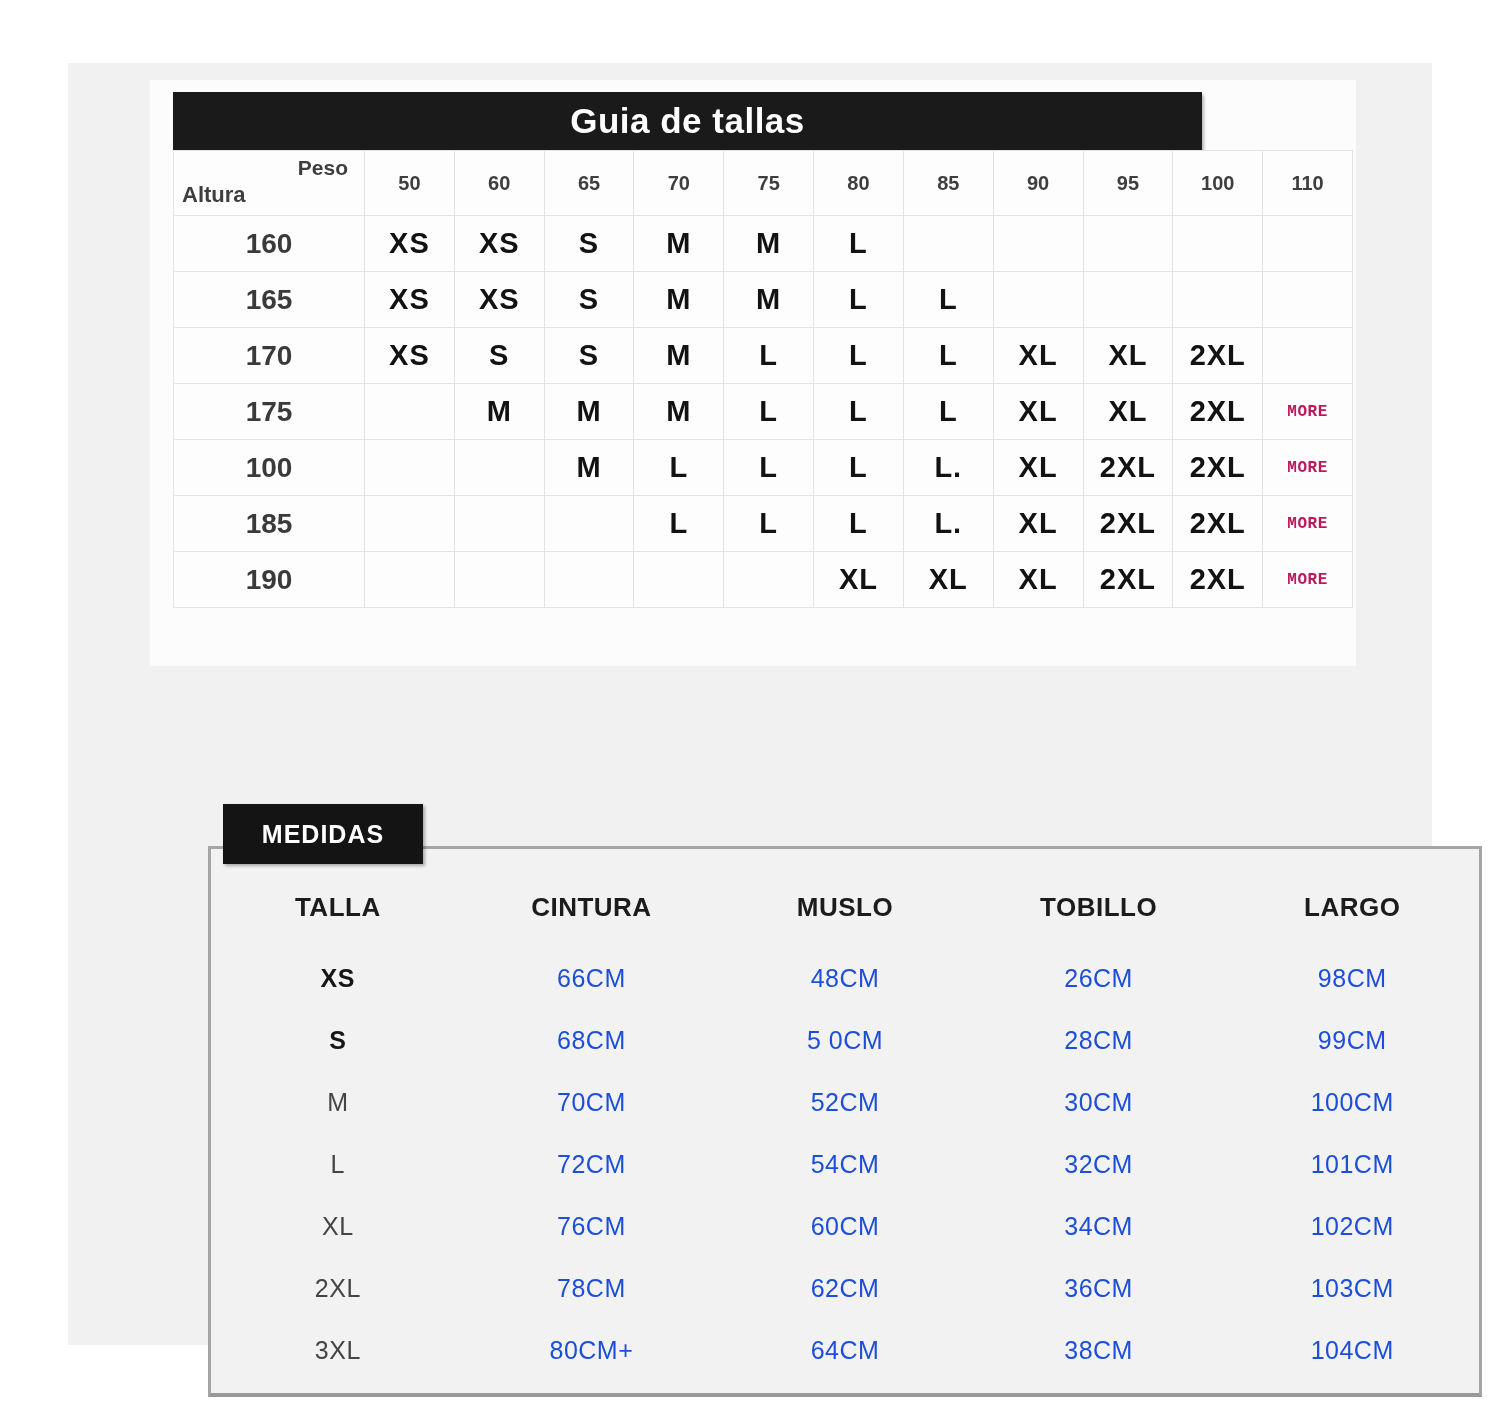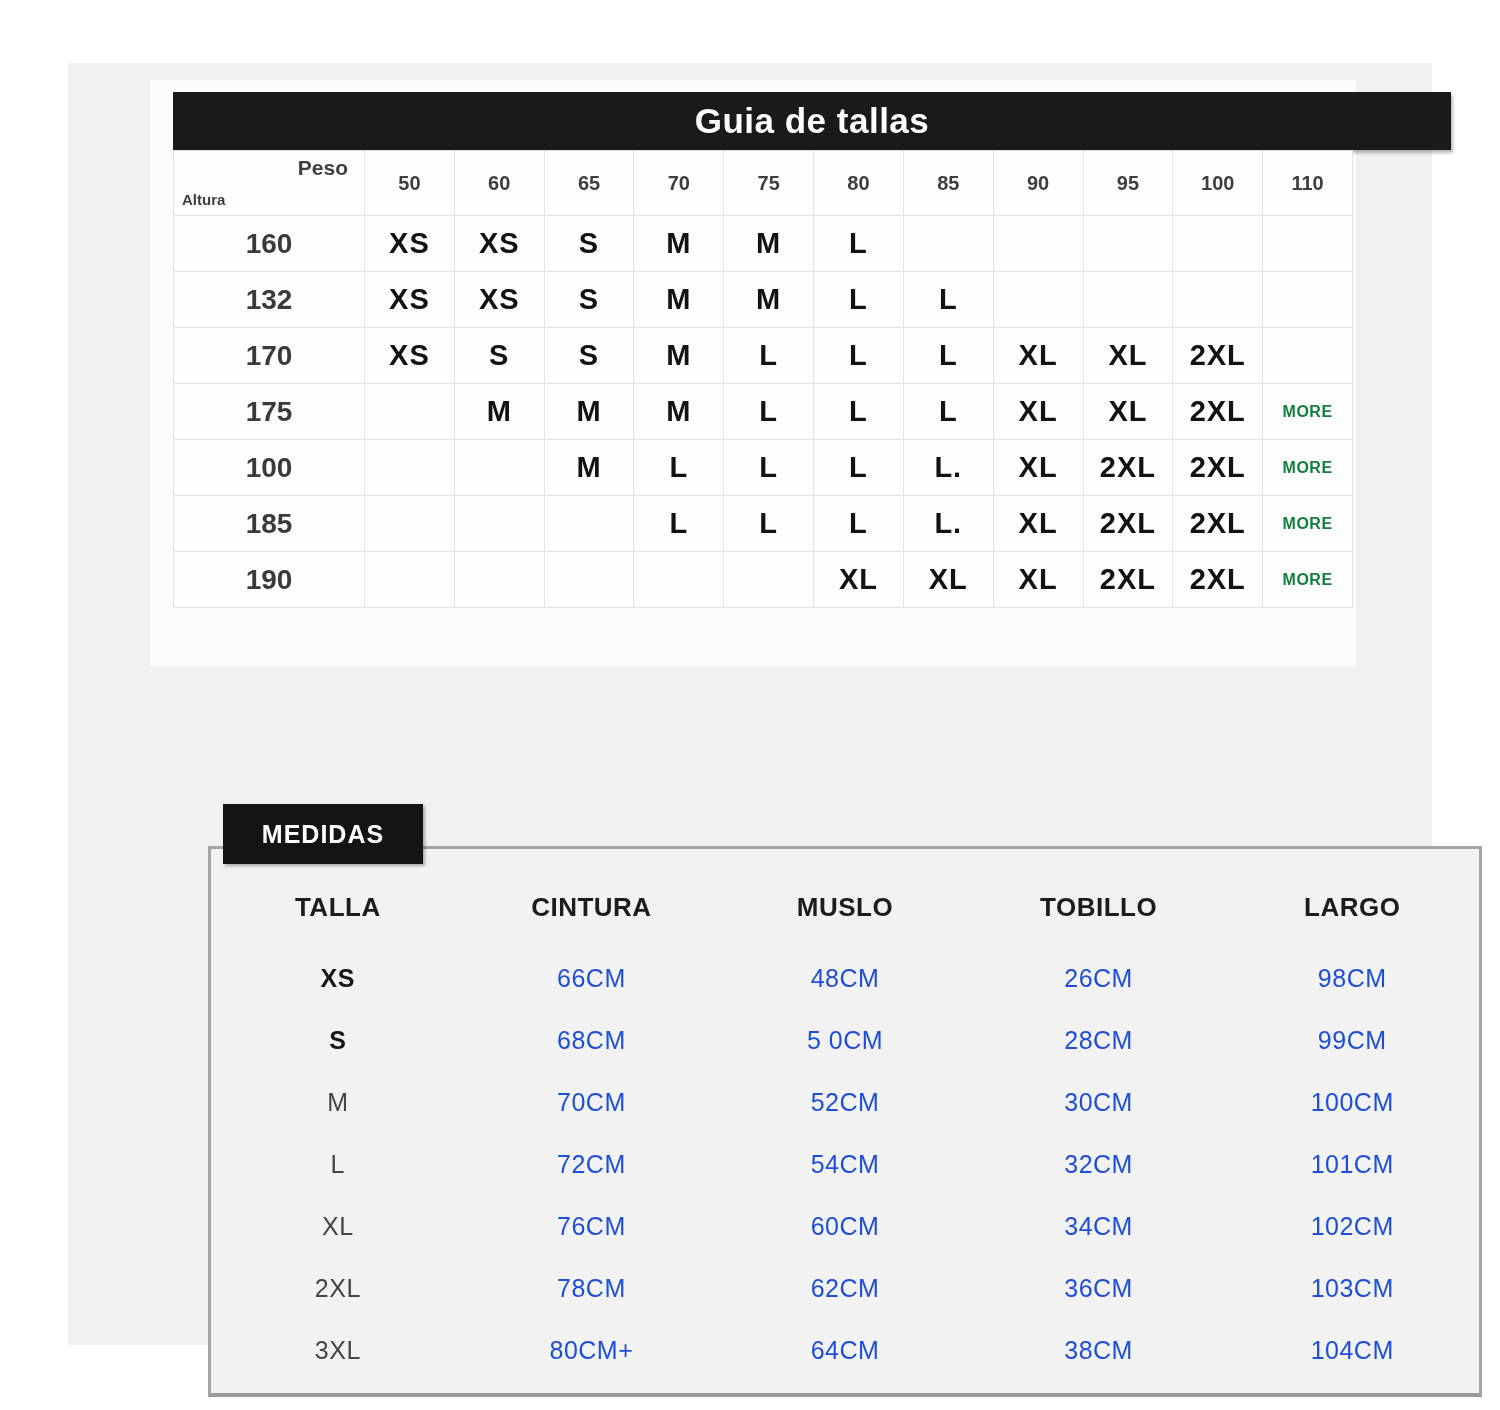--- a/index.html
+++ b/index.html
@@ -13,43 +13,43 @@
   .panel{
     position:absolute;left:68px;top:63px;width:1364px;height:1282px;
     background:#f1f1f2;
   }
   
   .card{
     position:absolute;left:82px;top:17px;width:1206px;height:586px;
     background:#fcfcfc;
   }
   .title-bar{
-    position:absolute;left:23px;top:12px;width:1278px;height:58px;
+    position:absolute;left:23px;top:12px;width:1029px;height:58px;
     background:#1a1a1a;
     display:flex;align-items:center;justify-content:center;
     box-shadow:2px 3px 3px rgba(0,0,0,0.28);
   }
   .title-bar span{color:#ffffff;font-weight:bold;font-size:35px;letter-spacing:0.5px;}
   table.size-grid{
     position:absolute;left:23px;top:70px;width:1180px;
     border-collapse:collapse;table-layout:fixed;
     background:#fdfdfd;
   }
   .size-grid th,.size-grid td{
     border:1px solid #e4e4e4;text-align:center;vertical-align:middle;
     padding:0;overflow:hidden;white-space:nowrap;
   }
   .size-grid thead th{height:64px;font-size:20px;color:#3e3e3e;font-weight:600;}
   .size-grid thead th.corner{width:190px;position:relative;}
   .corner .peso{position:absolute;top:5px;right:16px;font-size:21px;color:#3e3e3e;font-weight:600;}
-  .corner .altura{position:absolute;bottom:7px;left:8px;font-size:15px;color:#3e3e3e;font-weight:600;}
+  .corner .altura{position:absolute;bottom:7px;left:8px;font-size:22px;color:#3e3e3e;font-weight:600;}
   .size-grid tbody td{height:55px;}
   td.altura-cell{font-size:28px;color:#3a3a3a;font-weight:600;}
   td.size{font-size:29px;font-weight:bold;color:#121212;letter-spacing:1px;}
-  td.more{font-size:16px;font-weight:700;color:#15803d;letter-spacing:0.5px;}
+  td.more{font-size:16px;font-weight:700;color:#be185d;letter-spacing:0.5px;font-family:Liberation Mono, monospace;}
   
   .medidas-tab{
     position:absolute;left:155px;top:741px;width:200px;height:60px;
     background:#141414;border-radius:0;z-index:2;
     display:flex;align-items:center;justify-content:center;
     box-shadow:2px 2px 3px rgba(0,0,0,0.3);
   }
   .medidas-tab span{color:#ffffff;font-weight:bold;font-size:25px;letter-spacing:1px;}
   .medidas-box{
     position:absolute;left:140px;top:783px;width:1274px;height:551px;
@@ -109,21 +109,21 @@
             <td class="size">M</td>
             <td class="size">M</td>
             <td class="size">L</td>
             <td></td>
             <td></td>
             <td></td>
             <td></td>
             <td></td>
           </tr>
           <tr>
-            <td class="altura-cell">132</td>
+            <td class="altura-cell">165</td>
             <td class="size">XS</td>
             <td class="size">XS</td>
             <td class="size">S</td>
             <td class="size">M</td>
             <td class="size">M</td>
             <td class="size">L</td>
             <td class="size">L</td>
             <td></td>
             <td></td>
             <td></td>

